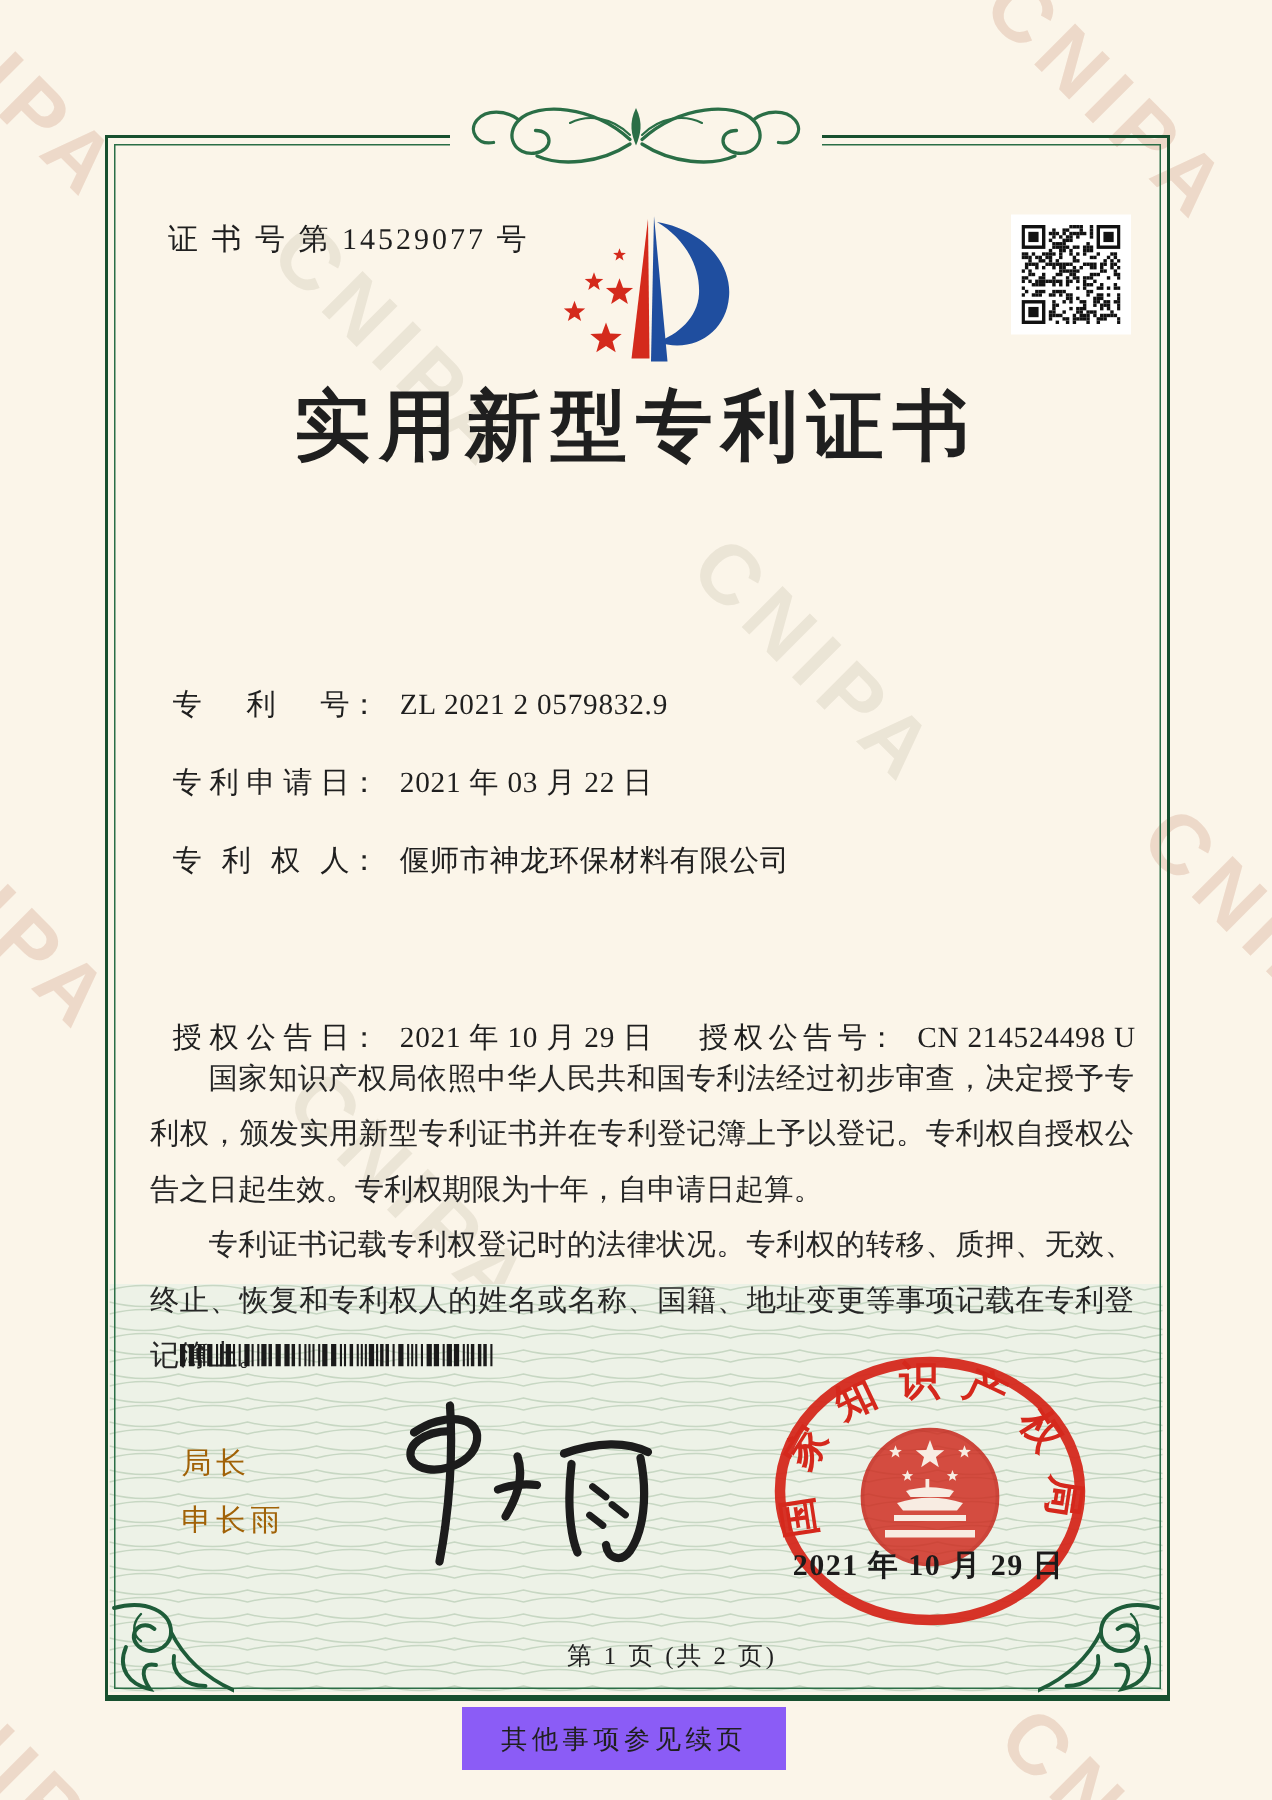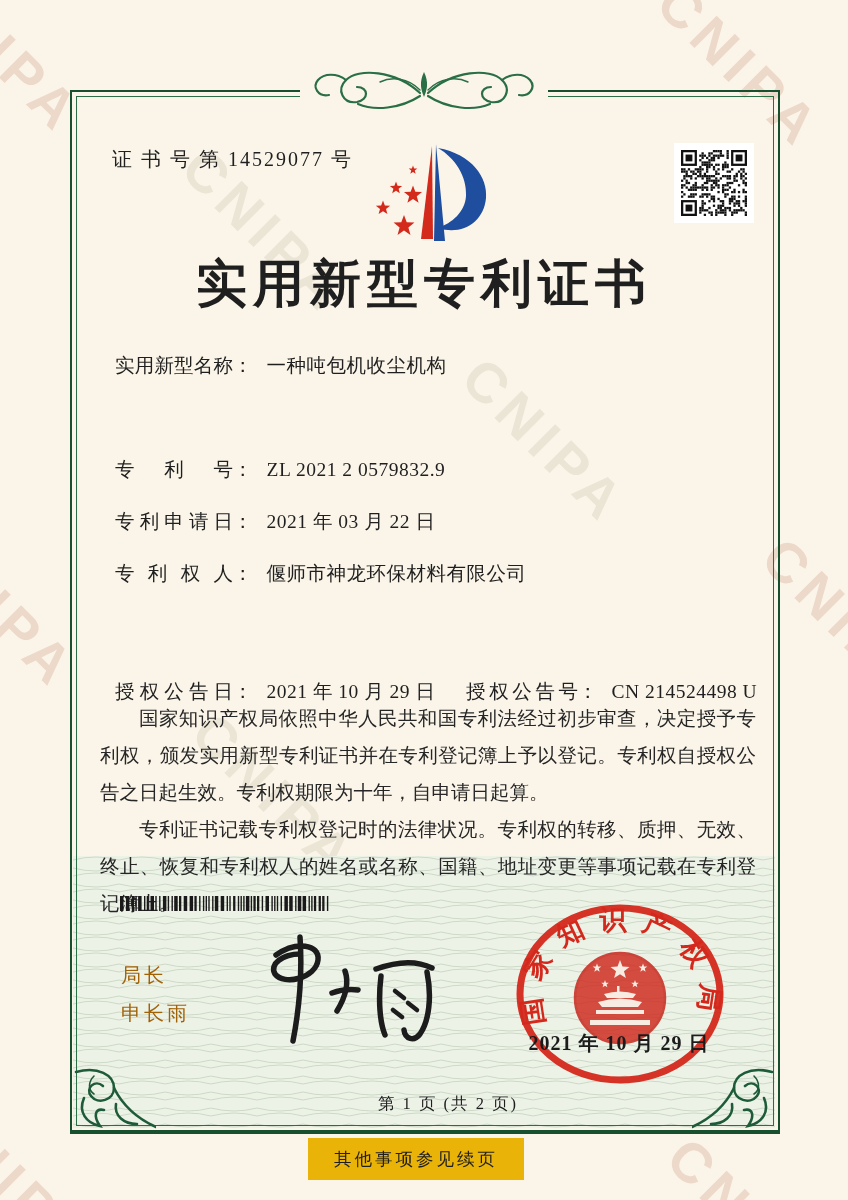--- a/index.html
+++ b/index.html
@@ -38,21 +38,21 @@
   .band svg{display:block;}
   .barcode{left:120px;top:896px;z-index:4;}
   .officer{position:absolute;left:121px;font-family:"Liberation Sans", sans-serif;
            font-size:20px;color:#a16207;z-index:4;letter-spacing:3px;}
   .sig{left:248px;top:933px;z-index:4;}
   .seal{left:514px;top:902px;z-index:5;}
   .seal-date{left:524px;top:1030px;width:190px;text-align:center;font-size:20px;
              letter-spacing:1px;color:#1b1b1b;z-index:6;font-weight:bold;}
   .page-info{left:0;top:1093px;width:100%;text-align:center;font-size:16.5px;
              letter-spacing:2px;z-index:4;margin-left:24px;}
-  .note-box{left:308px;top:1138px;background:#eab308;padding:9px 26px;font-size:17.5px;
+  .note-box{left:308px;top:1138px;background:#8b5cf6;padding:9px 26px;font-size:17.5px;
             letter-spacing:3px;z-index:4;font-family:"DejaVu Serif", serif;}
   .ornament-top{left:300px;top:66px;z-index:3;}
   .corner-fl{z-index:3;}
 </style>
 </head>
 <body>
 
 <div class="page">
 
   <span class="wm pink abs" style="left:-50px;top:-45px">CNIPA</span>
@@ -454,23 +454,20 @@
       <rect x="22" y="0" width="7" height="7" fill="#111"></rect>
       <rect x="23" y="1" width="5" height="5" fill="#fff"></rect>
       <rect x="24" y="2" width="3" height="3" fill="#111"></rect>
       <rect x="0" y="22" width="7" height="7" fill="#111"></rect>
       <rect x="1" y="23" width="5" height="5" fill="#fff"></rect>
       <rect x="2" y="24" width="3" height="3" fill="#111"></rect>
     </svg>
 
   <div class="title abs">实用新型专利证书</div>
 
-  <div class="field-row" style="top:352px">
-    <span class="flabel">实用新型名称</span><span class="fcolon">：</span><span class="fvalue">一种吨包机收尘机构</span>
-  </div>
   <div class="field-row" style="top:456px">
     <span class="flabel">专利号</span><span class="fcolon">：</span><span class="fvalue">ZL 2021 2 0579832.9</span>
   </div>
   <div class="field-row" style="top:508px">
     <span class="flabel">专利申请日</span><span class="fcolon">：</span><span class="fvalue">2021 年 03 月 22 日</span>
   </div>
   <div class="field-row" style="top:560px">
     <span class="flabel">专利权人</span><span class="fcolon">：</span><span class="fvalue">偃师市神龙环保材料有限公司</span>
   </div>
   <div class="field-row" style="top:678px">

